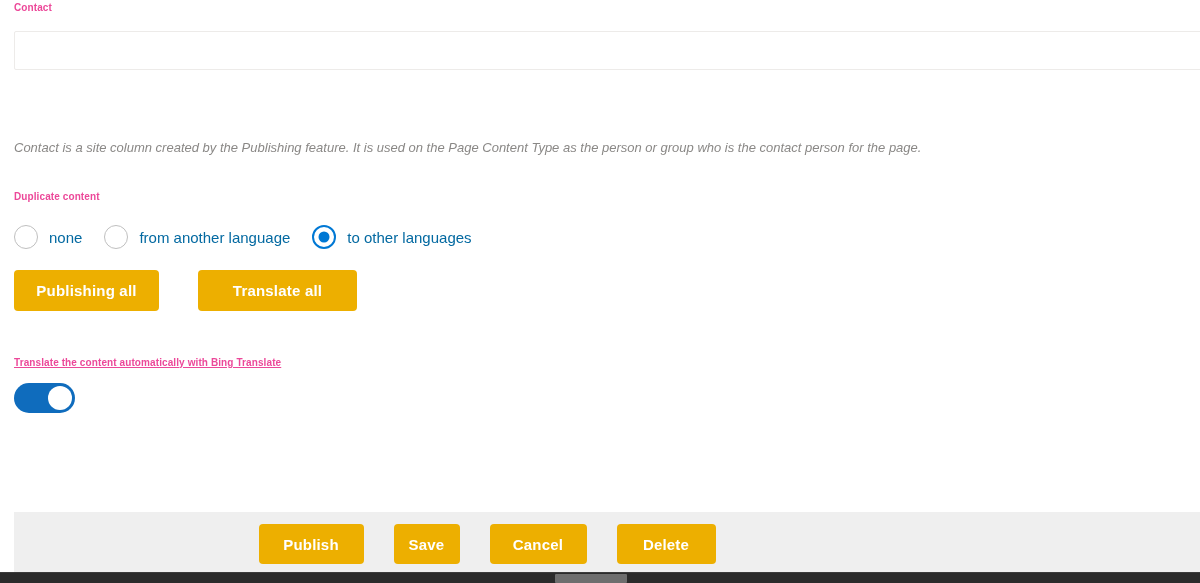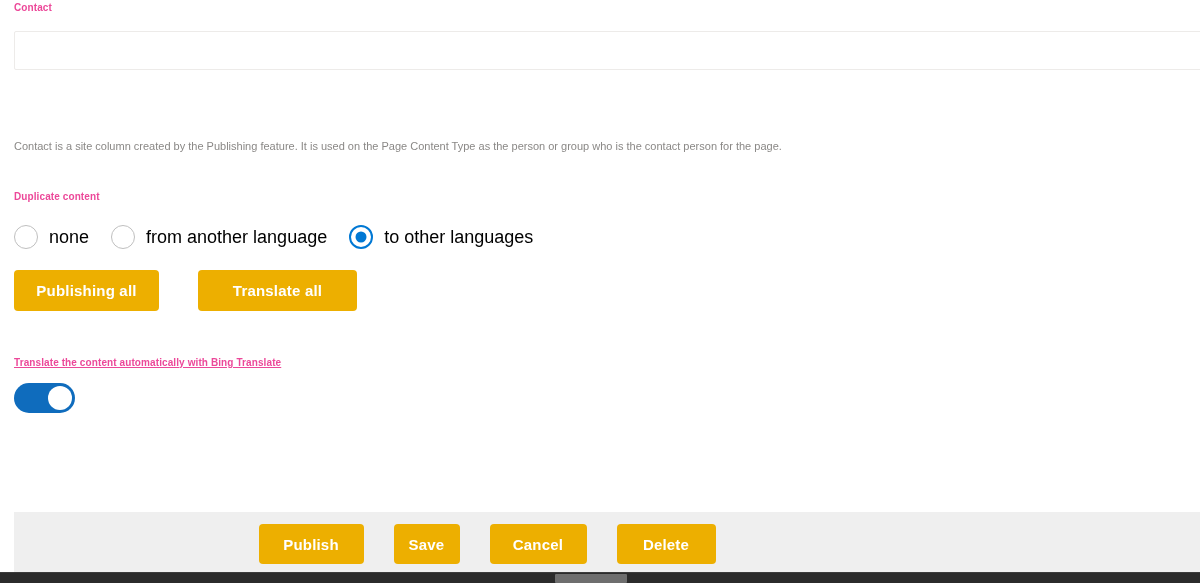--- a/index.html
+++ b/index.html
@@ -141,23 +141,24 @@
     color: #201f1e;
     line-height: 1;
     cursor: pointer;
     user-select: none;
   }
 
   #contact-desc {
     position: absolute;
     left: 14px;
     top: 140px;
-    font-size: 11px;
+    font-size: 13px;
     color: #8a8886;
     white-space: nowrap;
+    font-style: italic;
   }
 
   
   #dup-label { left: 14px; top: 191px; }
 
   #radio-row {
     position: absolute;
     left: 14px;
     top: 225px;
     display: flex;
@@ -184,22 +185,22 @@
     content: "";
     position: absolute;
     left: 50%; top: 50%;
     transform: translate(-50%, -50%);
     width: 11px; height: 11px;
     border-radius: 50%;
     background: #0078d4;
   }
   .radio-label {
     margin-left: 11px;
-    font-size: 18px;
-    color: #000000;
+    font-size: 15px;
+    color: #0369a1;
     white-space: nowrap;
   }
 
   
   .btn-yellow {
     background: #edaf00;
     color: #ffffff;
     border: none;
     border-radius: 4px;
     font-family: "Liberation Sans", sans-serif;

